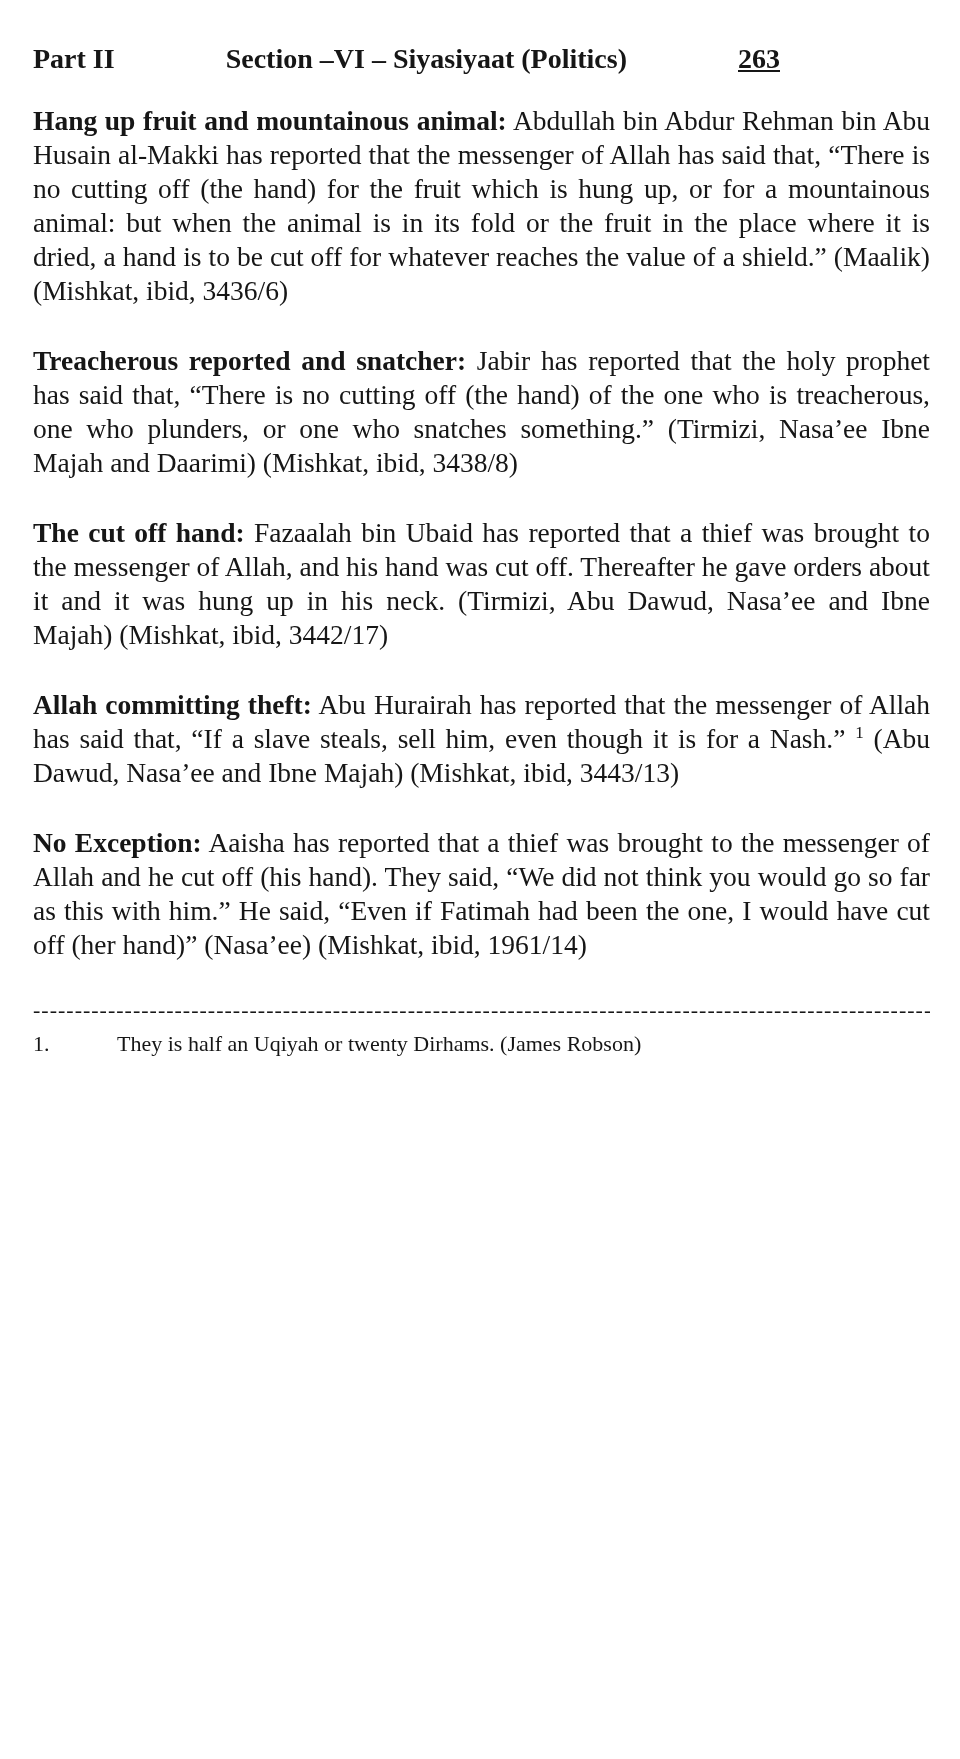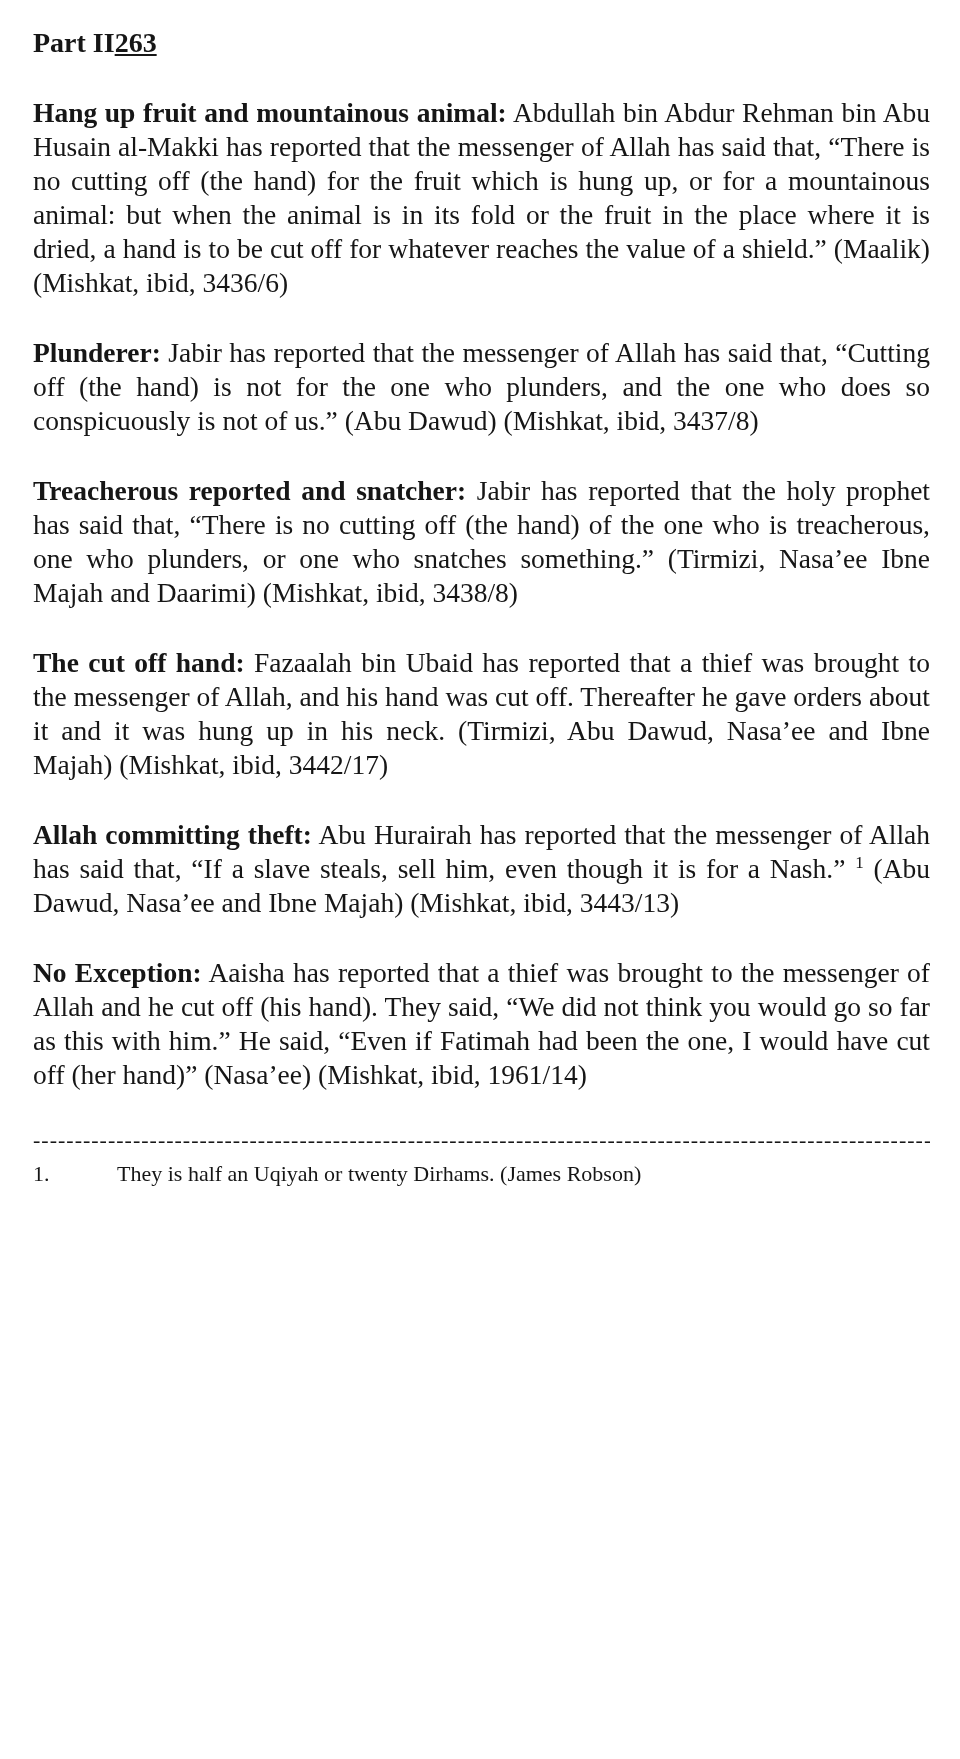--- a/index.html
+++ b/index.html
@@ -19,25 +19,25 @@
     overflow: hidden;
   }
   .page-header {
     display: flex;
     align-items: baseline;
     font-weight: bold;
     font-size: 28px;
     line-height: 34px;
     padding-right: 150px;
   }
-  .page-header .hdr-left { flex: 0 0 auto; }
+  .page-header .hdr-left { flex: 0 0 auto; margin-top: 16px; }
   .page-header .hdr-center { flex: 1 1 auto; text-align: center; }
   .page-header .hdr-right { flex: 0 0 auto; text-decoration: underline; }
   .body-text {
-    margin-top: 36px;
+    margin-top: 28px;
   }
   p.para {
     font-size: 27.5px;
     line-height: 34px;
     text-align: justify;
     margin: 0 0 36px 0;
   }
   .lead { font-weight: bold; }
   sup.fn-ref {
     font-size: 0.62em;
@@ -64,34 +64,31 @@
   .fn-num { flex: 0 0 84px; }
   .fn-text { flex: 1 1 auto; }
 </style>
 </head>
 <body>
 
 <div class="page">
 
   <header class="page-header">
     <span class="hdr-left">Part II</span>
+    <span class="hdr-center">Section –VI – Siyasiyaat (Politics)</span>
     <span class="hdr-right">263</span>
   </header>
 
   <main class="body-text">
 
     <p class="para">
       <span class="lead">Hang up fruit and mountainous animal:</span>
       <span>Abdullah bin Abdur Rehman bin Abu Husain al-Makki has reported that the messenger of Allah has said that, “There is no cutting off (the hand) for the fruit which is hung up, or for a mountainous animal: but when the animal is in its fold or the fruit in the place where it is dried, a hand is to be cut off for whatever reaches the value of a shield.” (Maalik) (Mishkat, ibid, 3436/6)</span>
     </p>
 
-    <p class="para">
-      <span class="lead">Plunderer:</span>
-      <span>Jabir has reported that the messenger of Allah has said that, “Cutting off (the hand) is not for the one who plunders, and the one who does so conspicuously is not of us.” (Abu Dawud) (Mishkat, ibid, 3437/8)</span>
-    </p>
 
     <p class="para">
       <span class="lead">Treacherous reported and snatcher:</span>
       <span>Jabir has reported that the holy prophet has said that, “There is no cutting off (the hand) of the one who is treacherous, one who plunders, or one who snatches something.” (Tirmizi, Nasa’ee Ibne Majah and Daarimi) (Mishkat, ibid, 3438/8)</span>
     </p>
 
     <p class="para">
       <span class="lead">The cut off hand:</span>
       <span>Fazaalah bin Ubaid has reported that a thief was brought to the messenger of Allah, and his hand was cut off. Thereafter he gave orders about it and it was hung up in his neck. (Tirmizi, Abu Dawud, Nasa’ee and Ibne Majah) (Mishkat, ibid, 3442/17)</span>
     </p>

